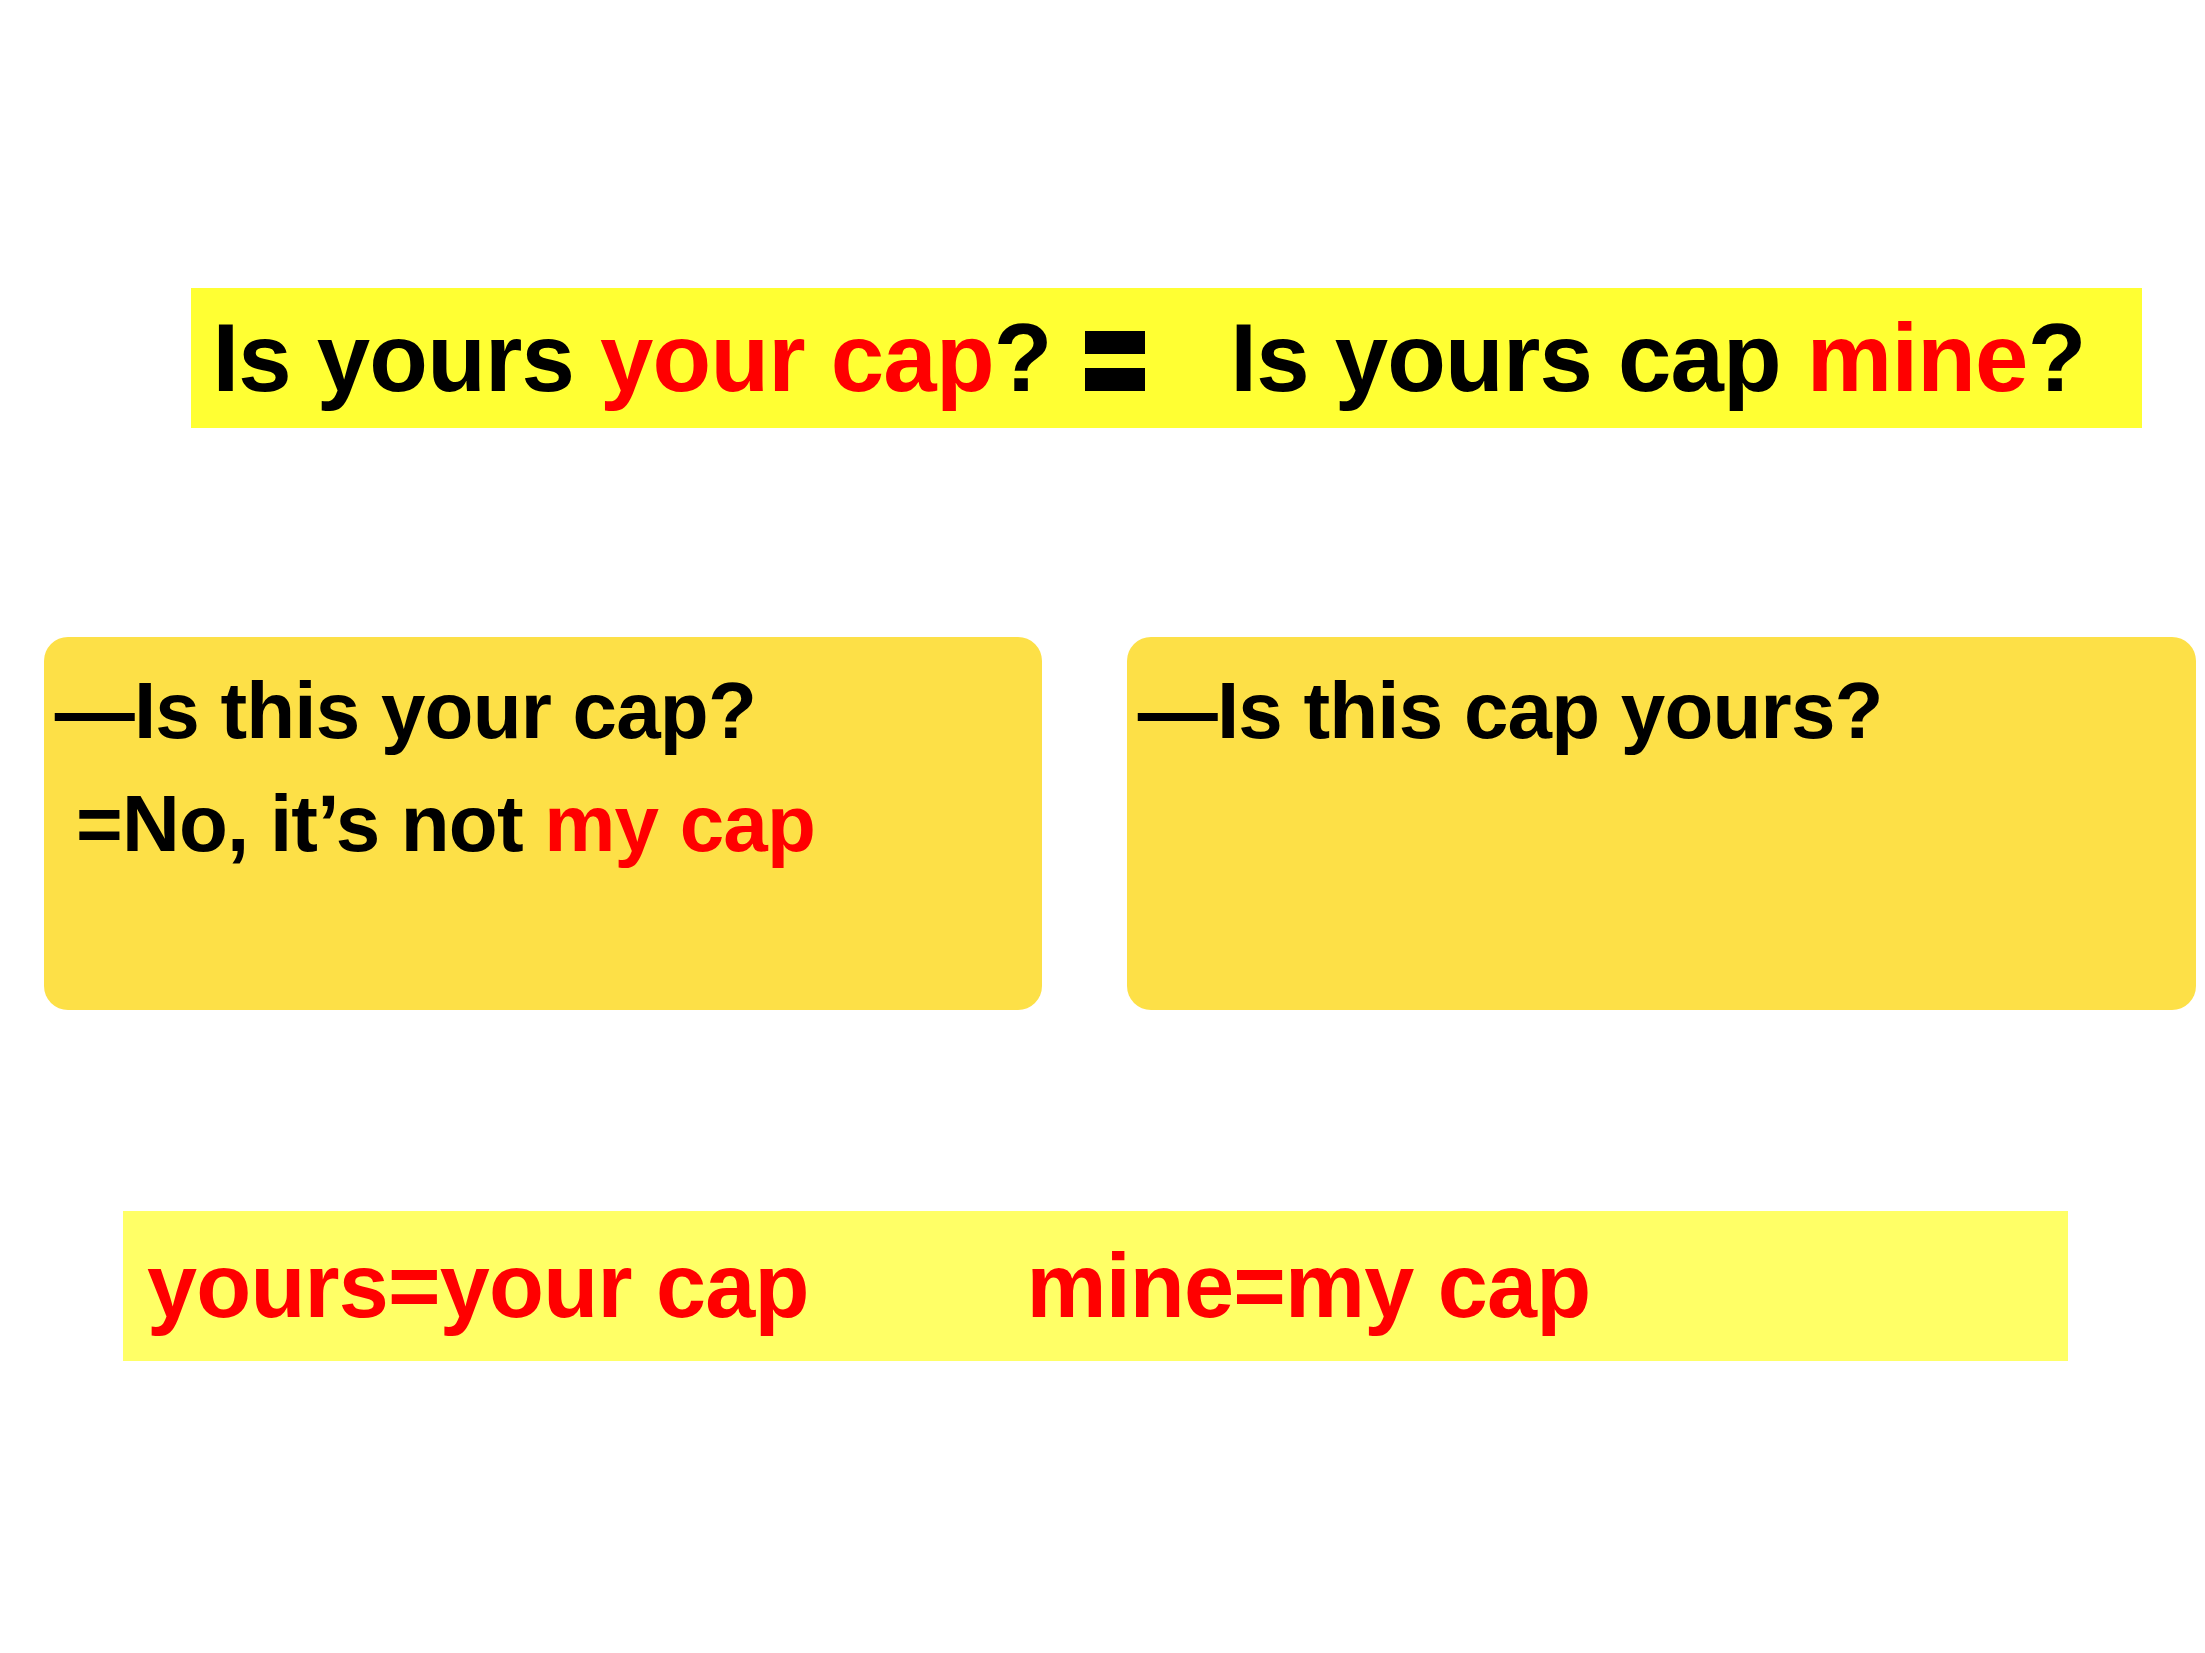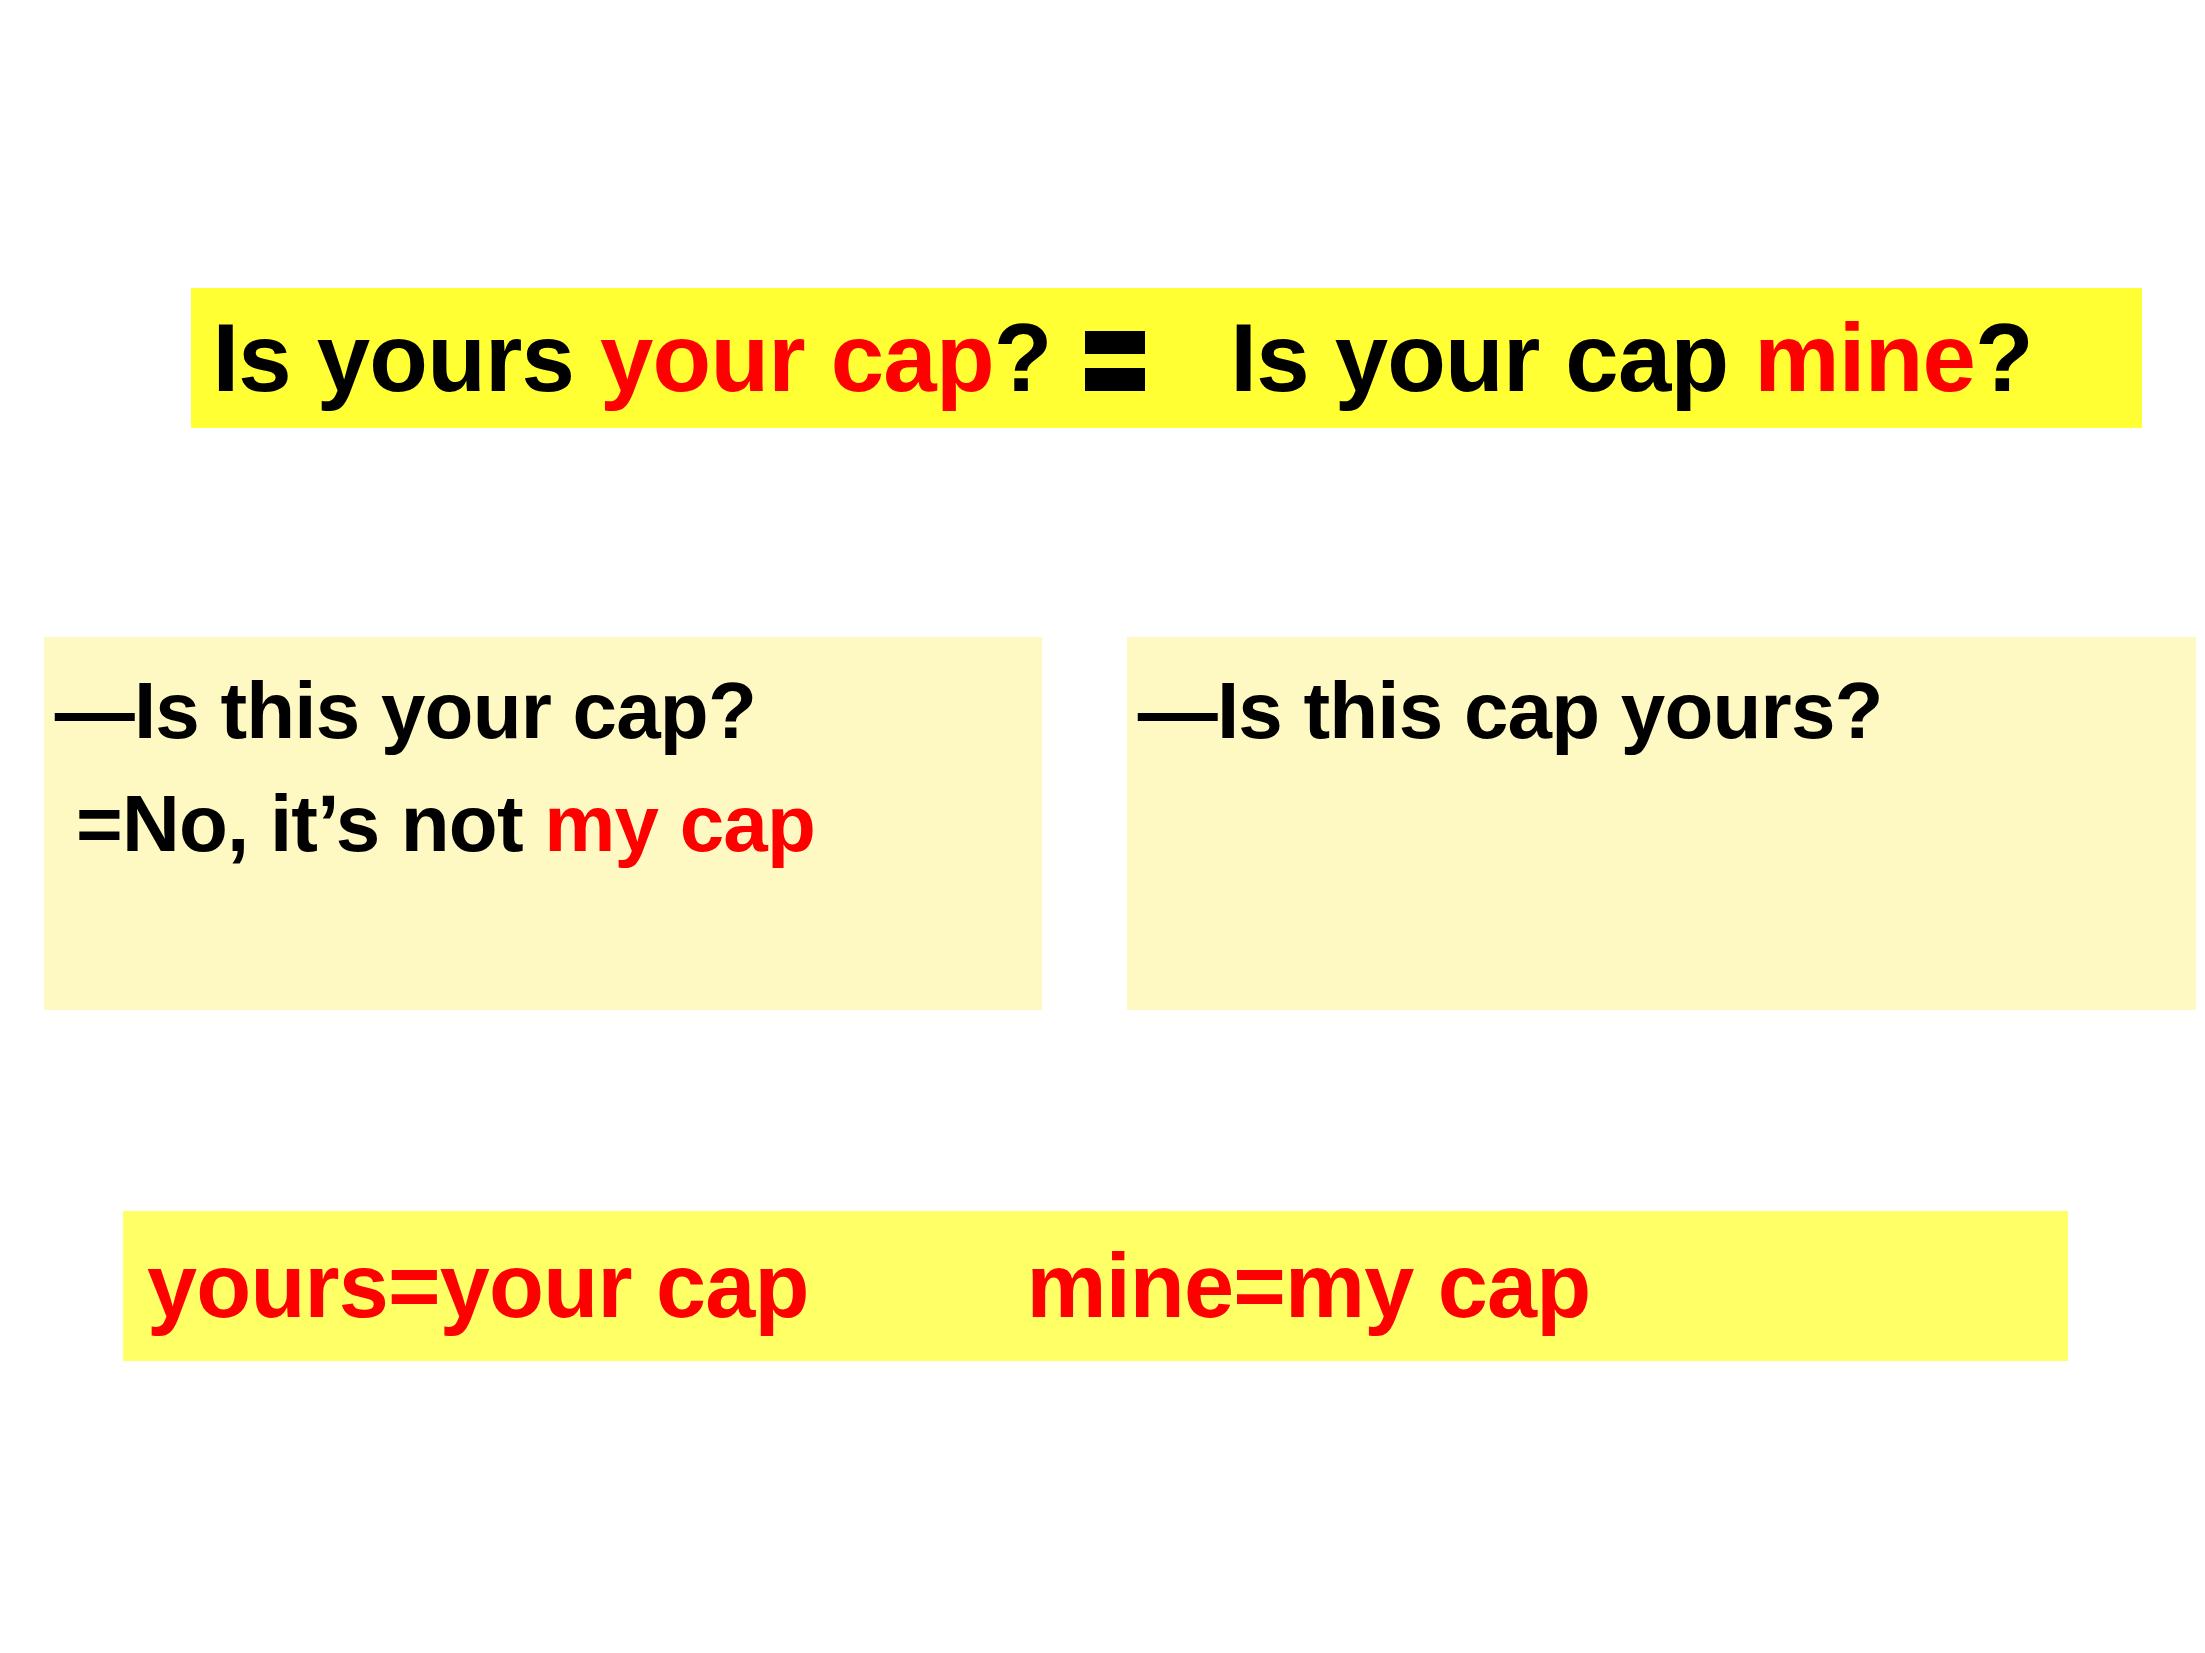--- a/index.html
+++ b/index.html
@@ -61,23 +61,24 @@
     background: #000000;
   }
   .eq-glyph .bar.b1 { top: 9.2px; }
   .eq-glyph .bar.b2 { top: 46px; }
 
   
   .box-blue {
     position: absolute;
     top: 637px;
     height: 373px;
-    background: #fef9c3;
+    background: #fde047;
     box-sizing: border-box;
     padding: 17px 0 0 0;
+    border-radius: 24px;
   }
   #dialogue-left  { left: 44px;   width: 998px; }
   #dialogue-right { left: 1084px; width: 1069px; margin-left: 43px; }
 
   .box-blue .dline {
     font-size: 80px;
     font-weight: bold;
     line-height: 113px;
     white-space: pre;
     color: #000000;
@@ -110,21 +111,21 @@
 
   .red   { color: #ff0000; }
   .black { color: #000000; }
 </style>
 </head>
 <body>
 
 <div class="slide">
 
   <div class="banner-top">
-    <span class="line"><span class="black">Is yours </span><span class="red">your cap</span><span class="black">?</span><span class="black"> </span><span class="eq-glyph"><span class="bar b1"></span><span class="bar b2"></span></span><span class="black">   </span><span class="black">Is your cap </span><span class="red">mine</span><span class="black">?</span></span>
+    <span class="line"><span class="black">Is yours </span><span class="red">your cap</span><span class="black">?</span><span class="black"> </span><span class="eq-glyph"><span class="bar b1"></span><span class="bar b2"></span></span><span class="black">   </span><span class="black">Is yours cap </span><span class="red">mine</span><span class="black">?</span></span>
   </div>
 
   <div class="box-blue" id="dialogue-left">
     <div class="dline"><span class="black">—Is this your cap?</span><span class="red"></span><span class="black"></span></div>
     <div class="dline"><span class="black"> =No, it’s not </span><span class="red">my cap</span><span class="black"></span></div>
   </div>
 
   <div class="box-blue" id="dialogue-right">
     <div class="dline"><span class="black">—Is this cap yours?</span><span class="red"></span><span class="black"></span></div>
   </div>

